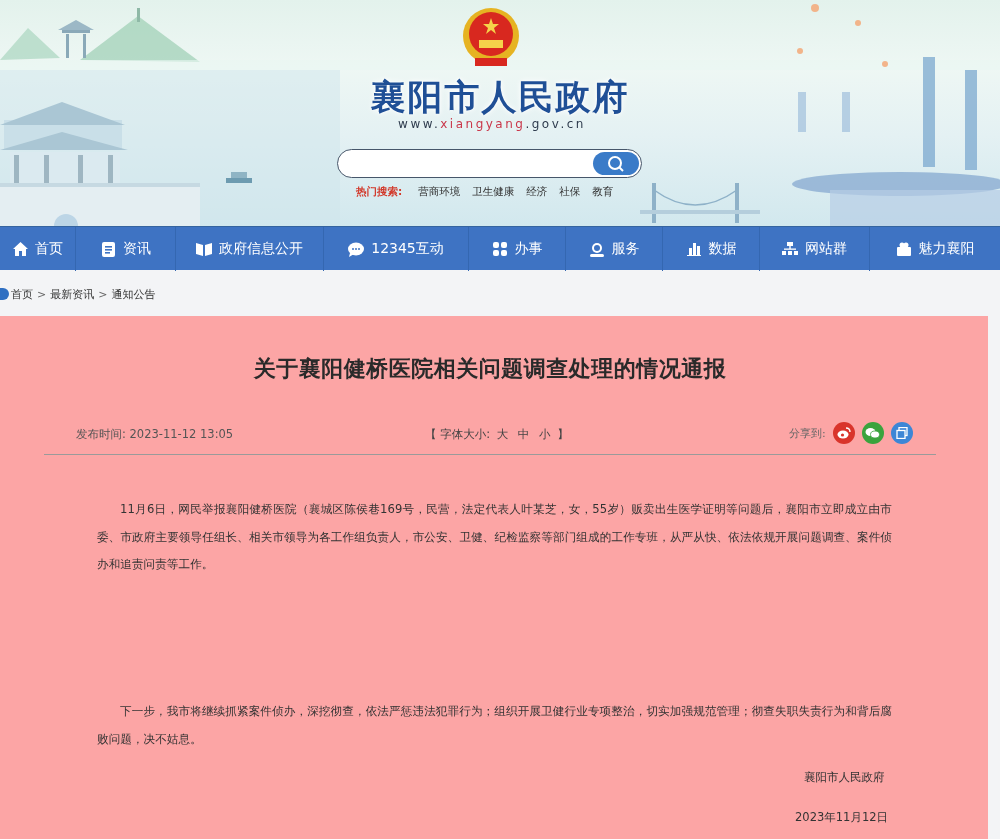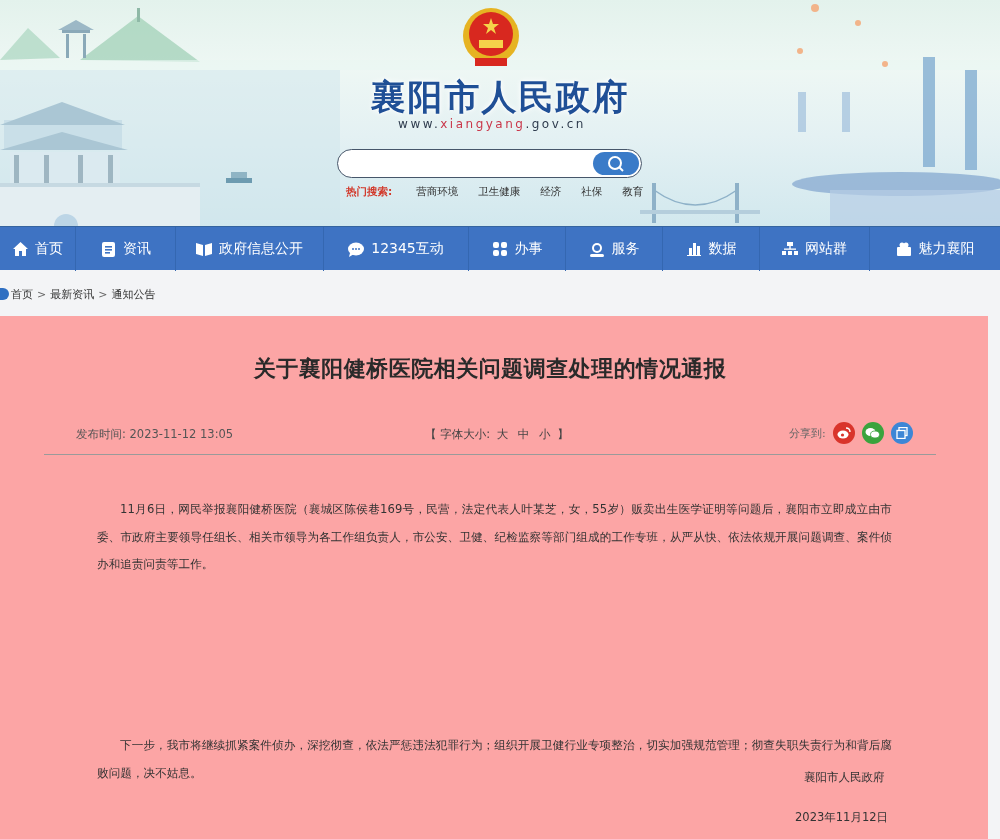--- a/index.html
+++ b/index.html
@@ -31,21 +31,21 @@
   .search-input {
     position: absolute; left: 16px; top: 6px; width: 230px; height: 16px; border: none; outline: none;
     font-size: 11px; color: #555; background: transparent; font-family: "DejaVu Sans", sans-serif;
   }
   .search-input::placeholder { color: #8a8a8a; }
   .search-btn {
     position: absolute; right: 2px; top: 2px; width: 46px; height: 23px; border-radius: 12px;
     background: #3a7bc8; display: flex; align-items: center; justify-content: center; cursor: pointer;
   }
   .hot {
-    position: absolute; left: 346px; top: 185px; font-size: 10.5px; color: #333; display: flex; gap: 8px;
+    position: absolute; left: 356px; top: 185px; font-size: 10.5px; color: #333; display: flex; gap: 0;
   }
   .hot .hot-label { color: #d23a2c; font-weight: bold; margin-right: 16px; }
   .hot .hot-item { margin-right: 12px; color: #333; cursor: pointer; }
 
   
   .nav {
     position: absolute; left: 0; top: 226px; width: 1000px; height: 44px;
     background: #3e73c3; display: flex; border-top: 1px solid #35649f;
   }
   .nav-item {
@@ -88,21 +88,21 @@
   }
   .divider {
     position: absolute; left: 44px; top: 138px; width: 892px; height: 1px; background: #9a9a9a;
   }
   .para {
     position: absolute; left: 97px; width: 795px; font-size: 11.6px; line-height: 27.5px;
     color: #333; text-indent: 23px; text-align: justify; letter-spacing: 0.05px;
   }
   .p1 { top: 180px; }
   .p2 { top: 285px; }
-  .p3 { top: 382px; margin-top: 34px; }
+  .p3 { top: 382px; }
   .sign-org {
     position: absolute; left: 804px; top: 454px; font-size: 11.5px; color: #333;
   }
   .sign-date {
     position: absolute; left: 795px; top: 494px; font-size: 11.5px; color: #333;
   }
 </style>
 </head>
 <body>
 

